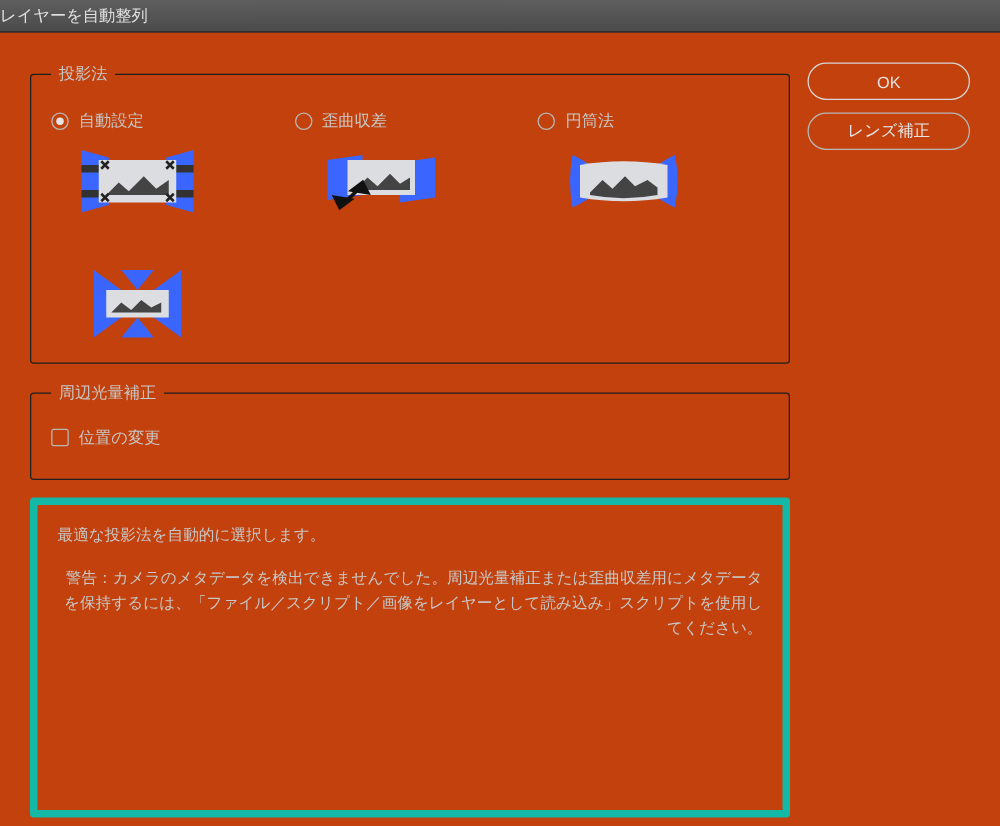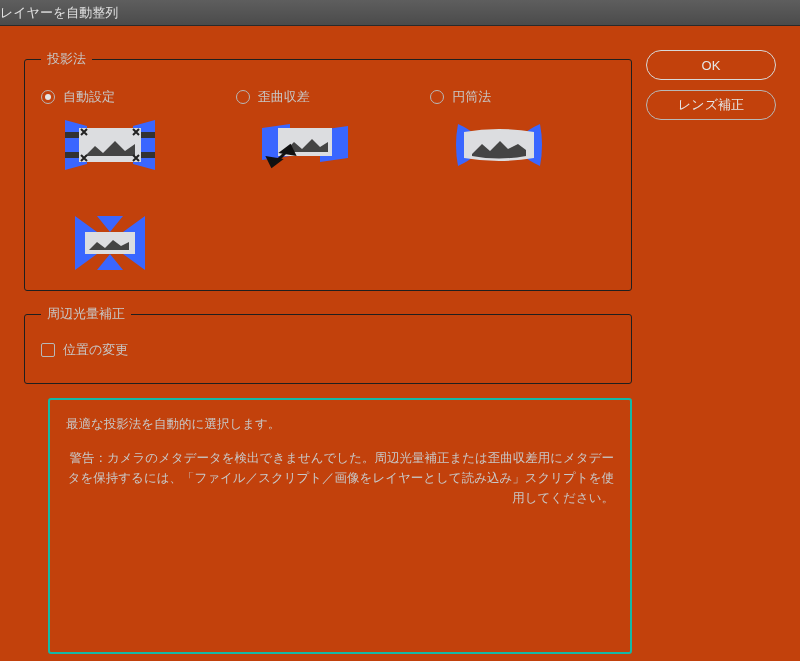--- a/index.html
+++ b/index.html
@@ -65,28 +65,27 @@
     display:block;
   }
   .check-stack { display: flex; flex-direction: column; gap: 20px; margin-top: 6px; margin-bottom: 6px;}
   .check-row { display:flex; align-items:center; gap:8px; }
   .checkbox {
     width:14px; height:14px;
     border:1.5px solid #b8b8b8;
     border-radius:2px;
   }
   .infobox {
-    border:2px solid #14b8a6;
+    border:6px solid #14b8a6;
     border-radius:3px;
     padding:14px 16px;
     color:#c8c8c8;
     font-size:12.5px;
     line-height:1.6;
     flex:1;
-    margin-left:24px;
   }
   .infobox p + p { margin-top:14px;text-align:right; }
   .btn {
     border:1.5px solid #b8b8b8;
     border-radius:18px;
     height:30px;
     display:flex; align-items:center; justify-content:center;
     color:#e5e5e5;
     font-size:13px;
     cursor:default;

